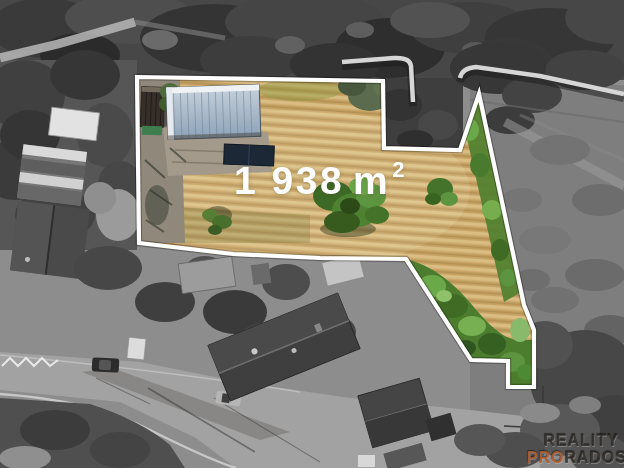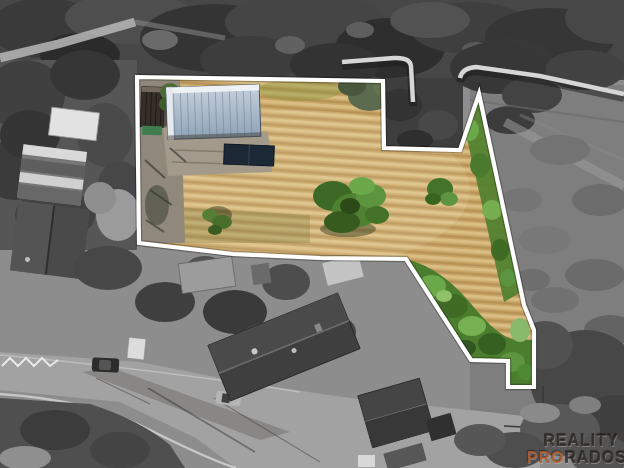--- a/index.html
+++ b/index.html
@@ -290,18 +290,19 @@
       <ellipse cx="520" cy="330" rx="10" ry="12" fill="#89b96a"></ellipse>
           <ellipse cx="526" cy="372" rx="9" ry="8" fill="#4e8a33"></ellipse>
       <ellipse cx="444" cy="296" rx="8" ry="6" fill="#8fc06a"></ellipse>
     </g>
   </g>
 
   <polygon fill="none" stroke="rgba(0,0,0,0.28)" stroke-width="6.5" stroke-linejoin="miter" points="137,77 383,81 384,148 460,150 479,94 524,305 534,330 534,387 508,387 508,361 471,360 406,259 320,258 233,254 139,243"></polygon>
   <polygon fill="none" stroke="#ffffff" stroke-width="4.2" stroke-linejoin="miter" points="137,77 383,81 384,148 460,150 479,94 524,305 534,330 534,387 508,387 508,361 471,360 406,259 320,258 233,254 139,243"></polygon>
 </svg>
 
+<div class="area-label"><span>1 938</span><span class="unit">m</span><sup>2</sup></div>
 
 <div class="watermark">
   <div class="wm-line1">REALITY</div>
   <div class="wm-line2"><span class="wm-accent">PRO</span><span>RADOST</span></div>
 </div>
 </div>
 
 </body></html>

